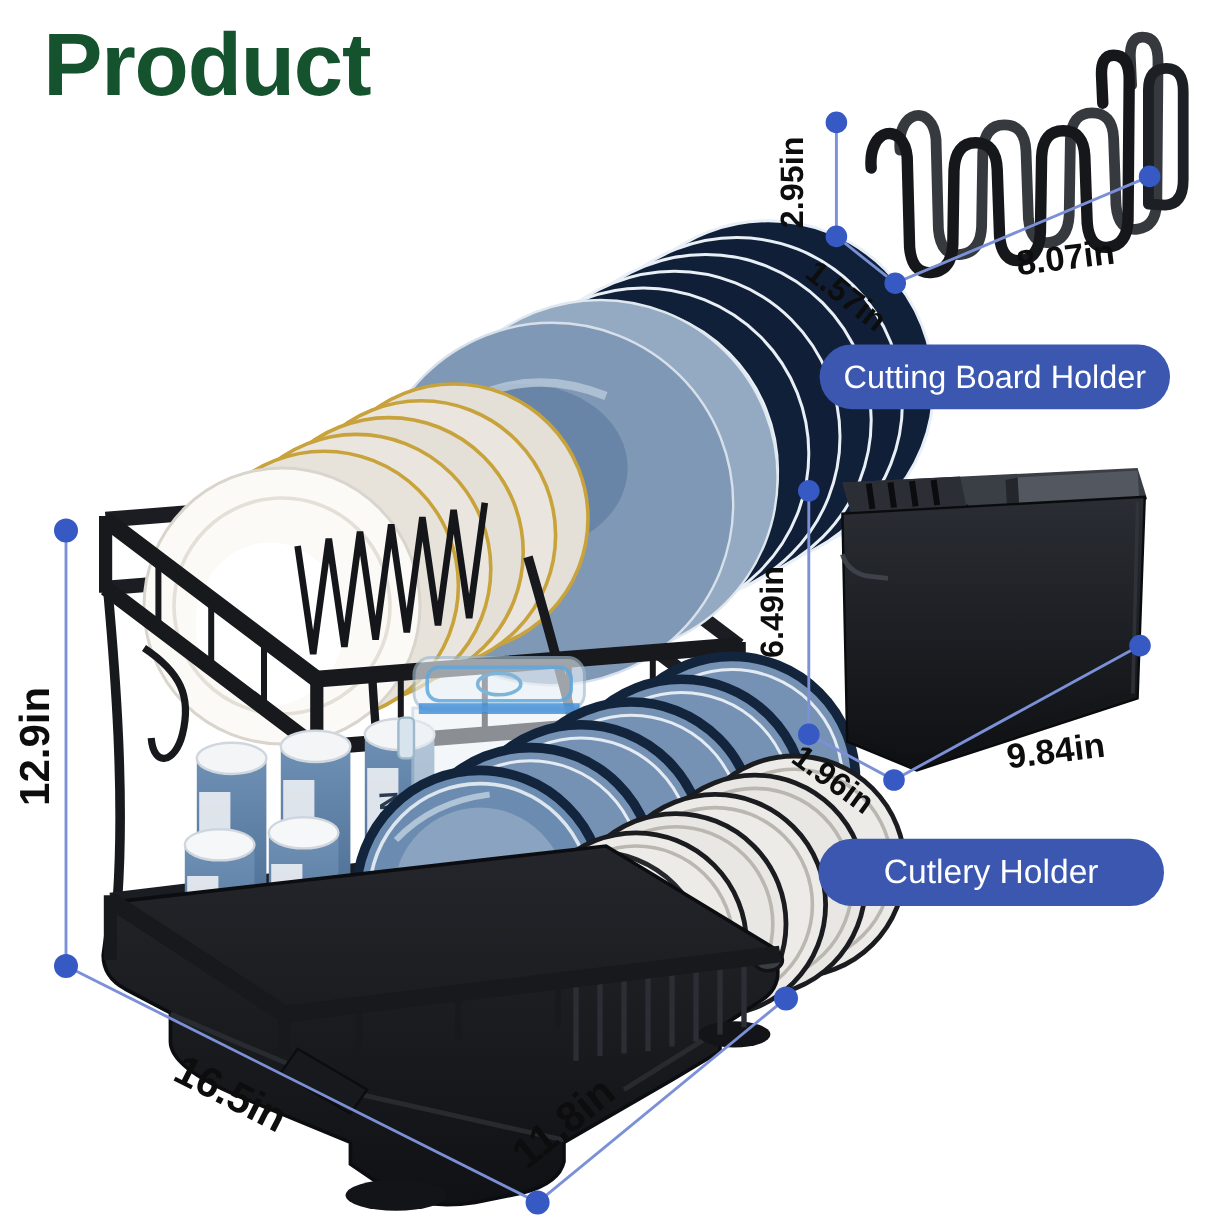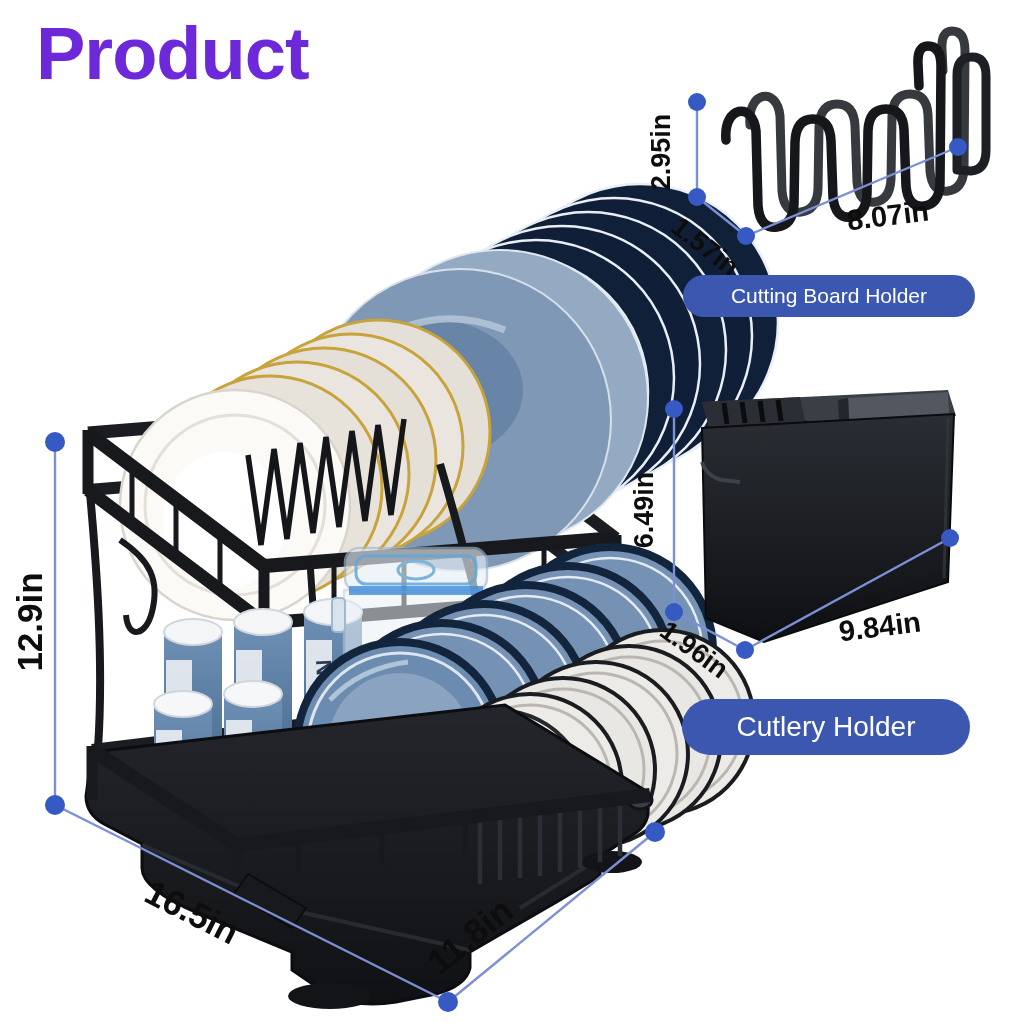--- a/index.html
+++ b/index.html
@@ -4,34 +4,34 @@
 <style>
   html,body{margin:0;padding:0;background:#ffffff;}
   .page{
     position:relative;width:1024px;height:1024px;background:#ffffff;
     overflow:hidden;font-family:"Liberation Sans",sans-serif;
   }
   .art{position:absolute;left:0;top:0;width:1024px;height:1024px;}
   .title{
     position:absolute;left:36px;top:16px;
     font-weight:900;font-size:74px;line-height:75px;
-    color:#6d28d9;letter-spacing:-1px;white-space:nowrap;
+    color:#14532d;letter-spacing:-1px;white-space:nowrap;
   }
   .dim{
     position:absolute;font-weight:bold;color:#0d0d0d;
     white-space:nowrap;transform-origin:center;
   }
   .dim-main{font-size:35px;}
   .dim-acc{font-size:27px;}
   .pill{
     position:absolute;background:#3b57b0;color:#fff;
     border-radius:999px;display:flex;align-items:center;justify-content:center;
     white-space:nowrap;
   }
-  .pill-cbh{left:683px;top:275px;width:292px;height:42px;font-size:21px;}
+  .pill-cbh{left:683px;top:287px;width:292px;height:54px;font-size:27px;}
   .pill-ch{left:682px;top:699px;width:288px;height:56px;font-size:28px;text-align:right;}
 </style>
 </head>
 <body>
 
 <div class="page">
 
   <svg class="art" viewBox="0 0 1024 1024">
     <defs>
       <linearGradient id="boxface" x1="0" y1="0" x2="0" y2="1">

